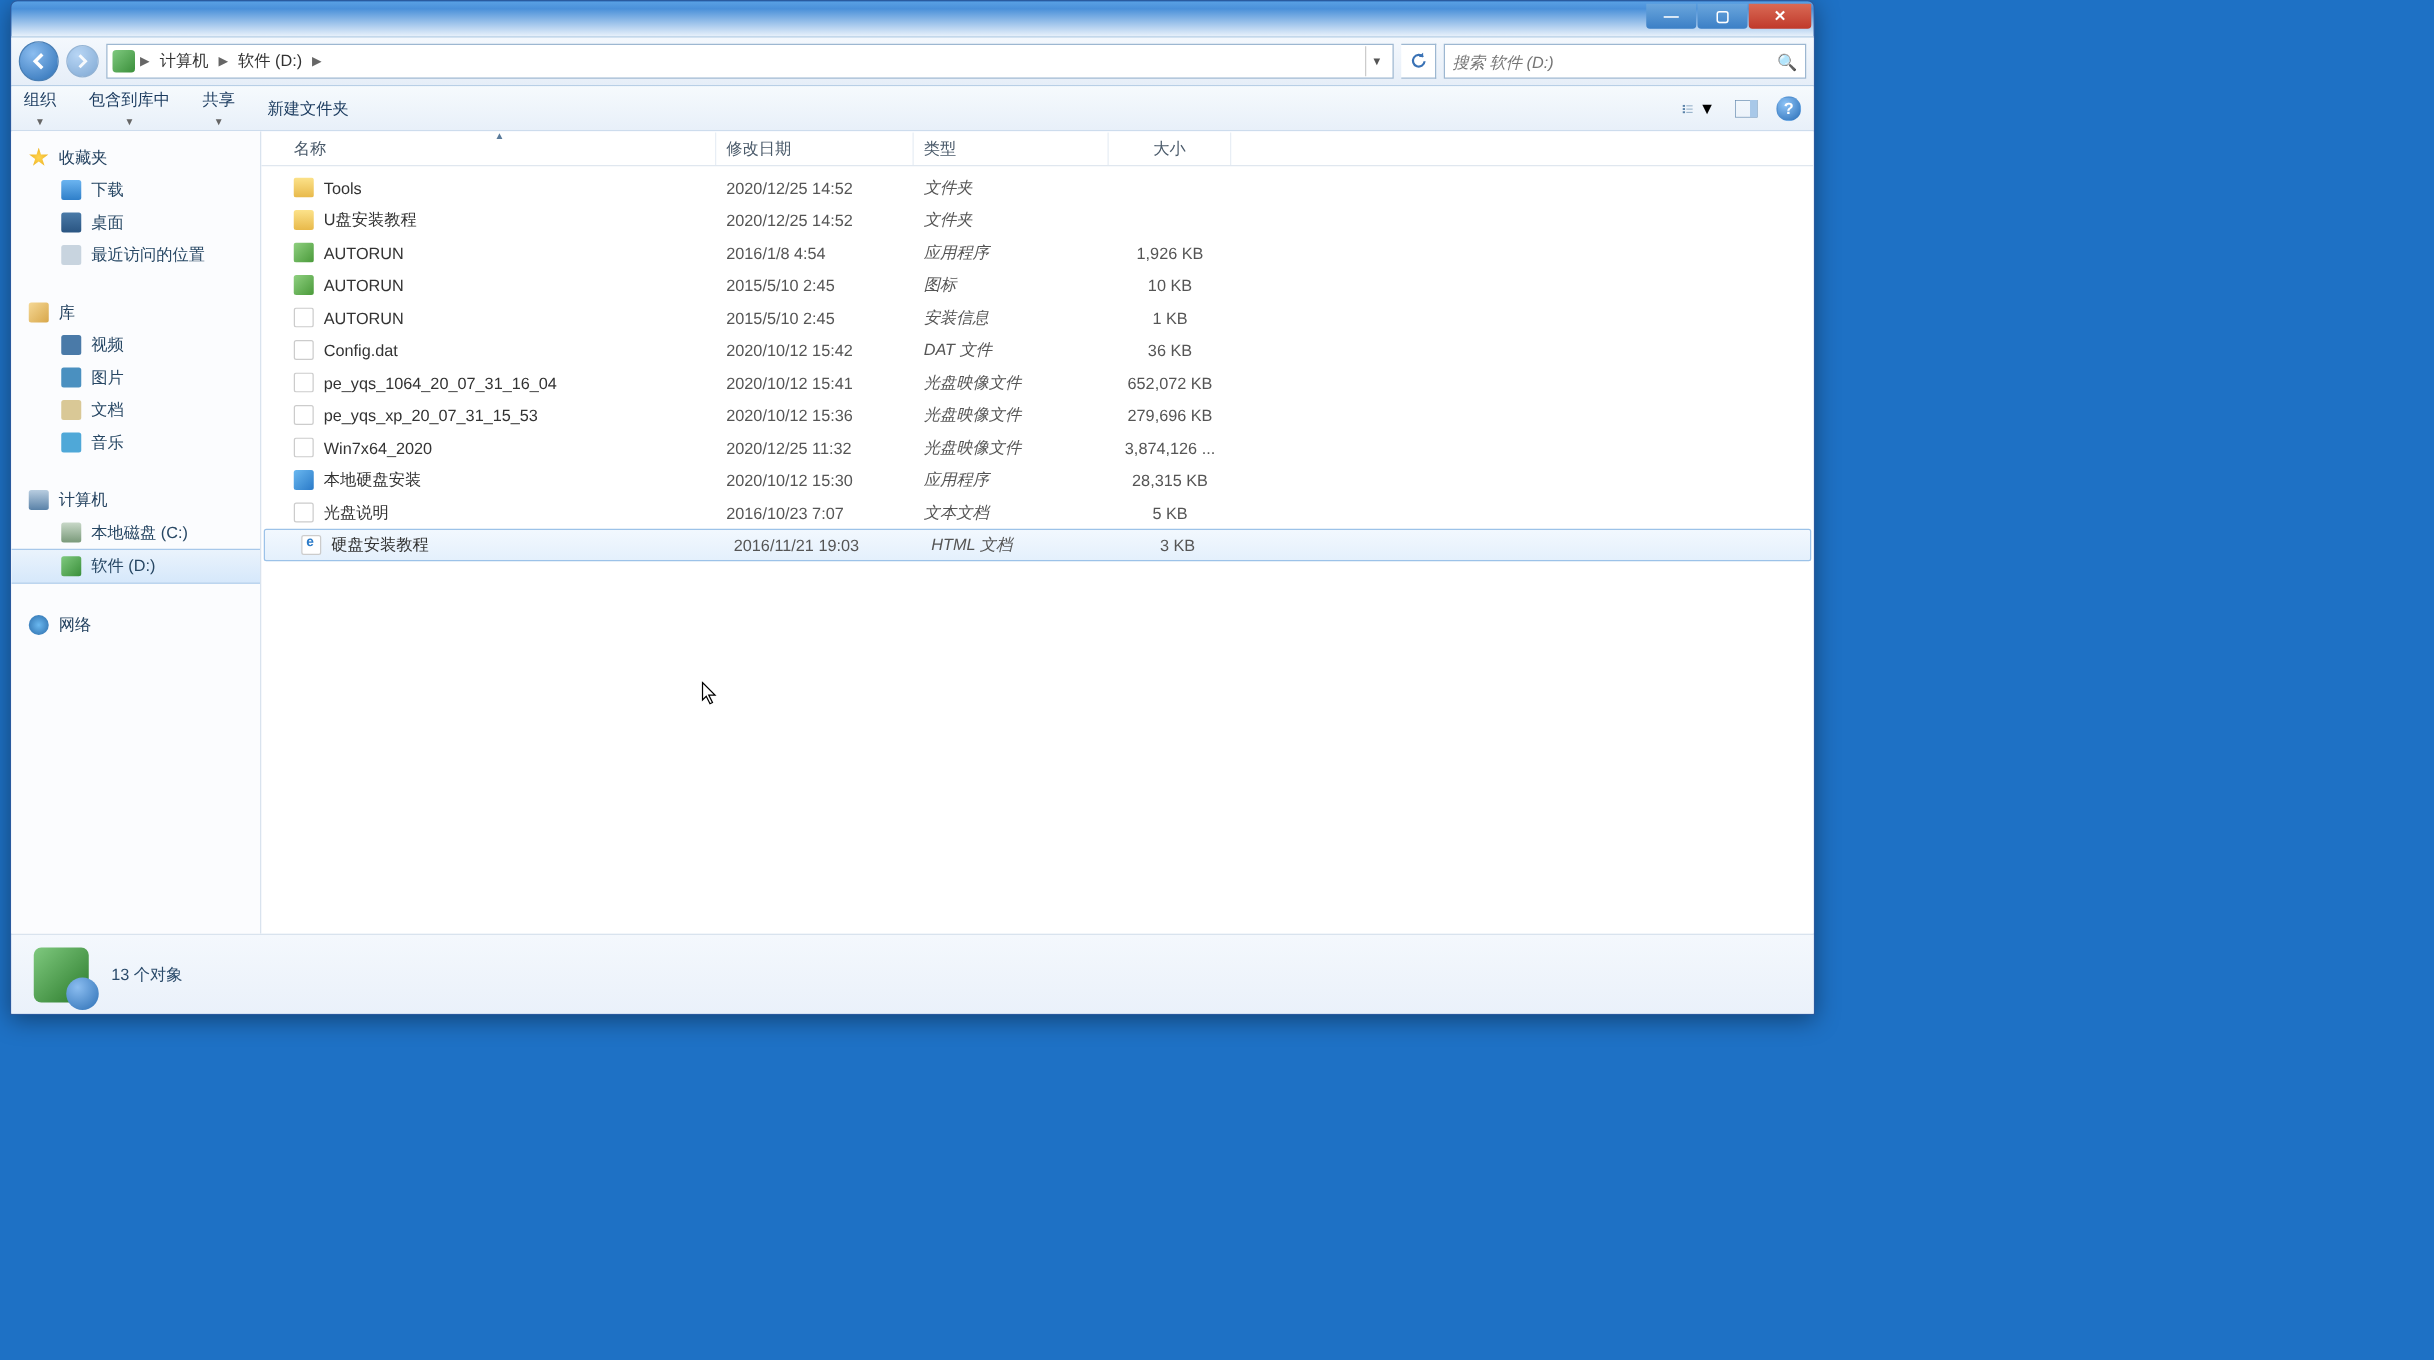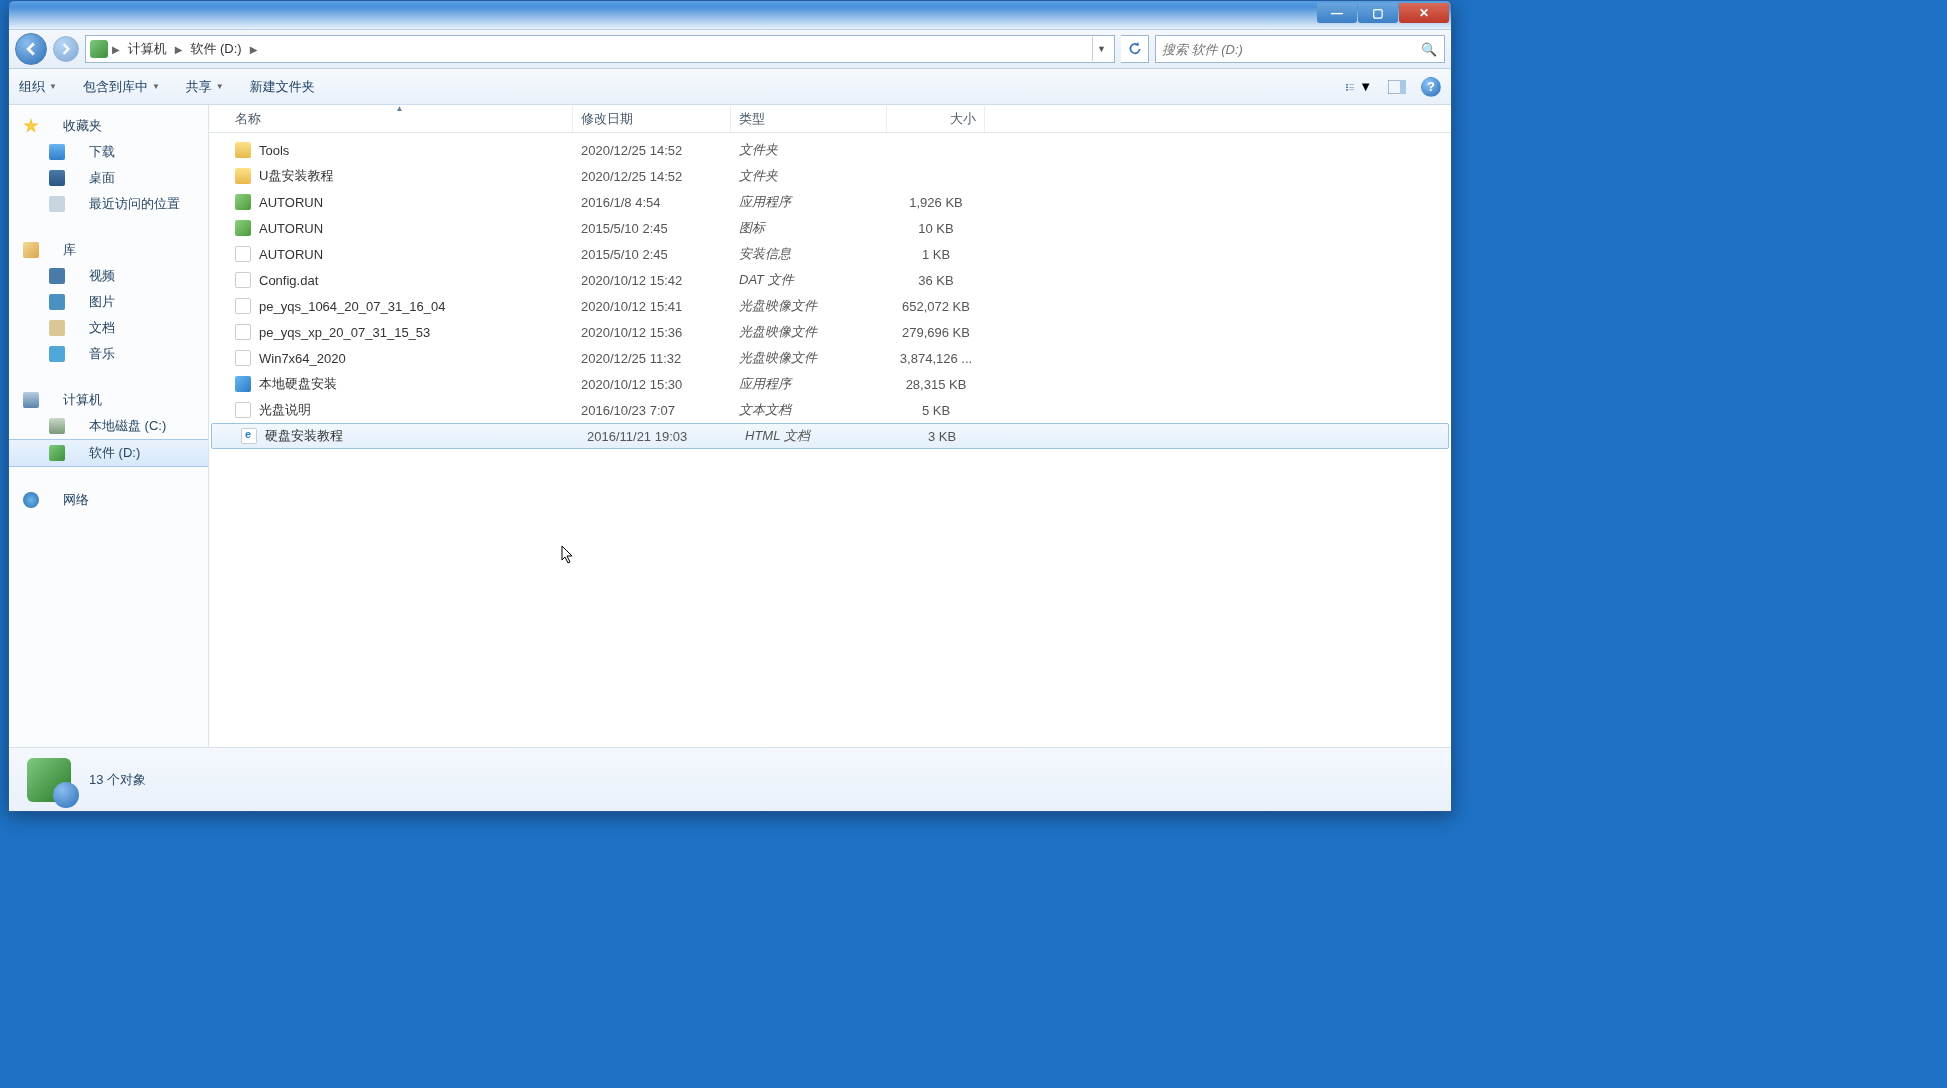--- a/index.html
+++ b/index.html
@@ -108,21 +108,21 @@
 .search-icon { color: #5a8bc0; margin-left: 4px; font-style: normal; }
 .toolbar {
   height: 36px;
   background: linear-gradient(#f6fafd,#e8f0f9);
   border-bottom: 1px solid #cddced;
   display: flex;
   align-items: center;
   padding: 0 10px;
   gap: 26px;
 }
-.tbtn { color: #1a3a5e; display: inline-flex; align-items: center; gap: 4px; }
+.tbtn { color: #1a3a5e; display: inline-flex; align-items: center; gap: 4px; flex-direction: column; }
 .tbtn .dd { font-size: 8px; color: #666; }
 .toolbar-right { margin-left: auto; display: flex; align-items: center; gap: 10px; }
 .viewbtn, .panebtn, .helpbtn {
   width: 28px; height: 24px;
   display: inline-flex; align-items: center; justify-content: center;
   border: 1px solid transparent;
 }
 .helpbtn {
   background: radial-gradient(circle at 35% 30%, #8ec4f7, #2b6fb8);
   color: #fff; border-radius: 50%; width: 20px; height: 20px; font-weight: bold;
@@ -135,21 +135,21 @@
 }
 .sidebar {
   width: 200px;
   border-right: 1px solid #d9e3ee;
   background: #fbfcfe;
   padding: 8px 0;
   overflow-y: auto;
 }
 .side-group { margin-bottom: 20px; }
 .side-head, .side-item {
-  display: flex; align-items: center; gap: 24px;
+  display: flex; align-items: center; gap: 8px;
   padding: 4px 10px 4px 28px;
   color: #23415f;
   white-space: nowrap;
 }
 .side-head { padding-left: 14px; font-weight: normal; }
 .side-item { padding-left: 40px; color: #274764; }
 .side-item.selected {
   background: linear-gradient(#eaf3fc,#d6e8fb);
   border: 1px solid #a8c8ea;
   border-left: none; border-right: none;
@@ -179,21 +179,21 @@
   border-bottom: 1px solid #e0e7ef;
   height: 28px;
   align-items: center;
   color: #4a5a6a;
   padding-left: 18px;
 }
 .ch { border-right: 1px solid #e8eef5; padding: 4px 8px; position: relative; }
 .ch.name { width: 346px; }
 .ch.date { width: 158px; }
 .ch.type { width: 156px; }
-.ch.size { width: 98px; text-align: right; }
+.ch.size { width: 98px; text-align: center; }
 .sort-ind {
   position: absolute; top: -2px; left: 50%; transform: translateX(-50%);
   font-size: 8px; color: #5a7a9a;
 }
 .files { padding-top: 4px; }
 .frow {
   display: flex; align-items: center;
   height: 26px;
   padding-left: 18px;
   color: #333;

